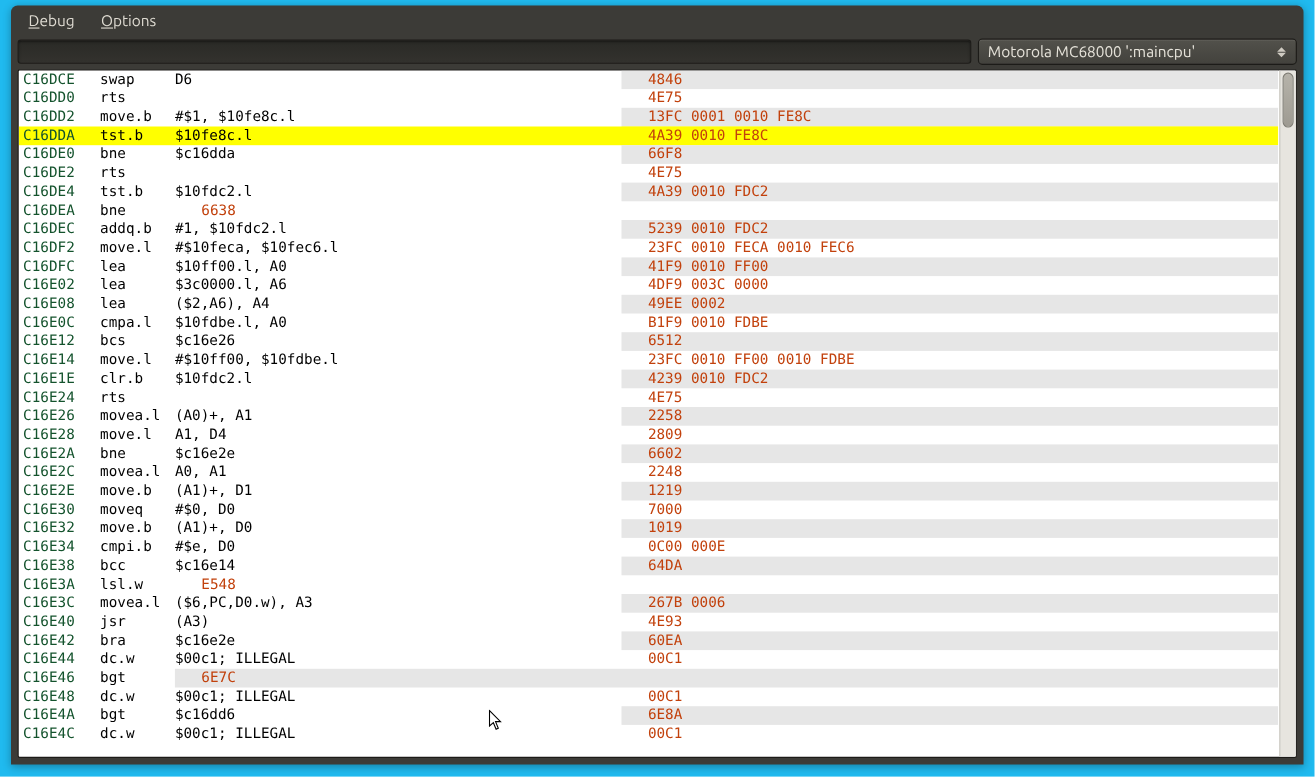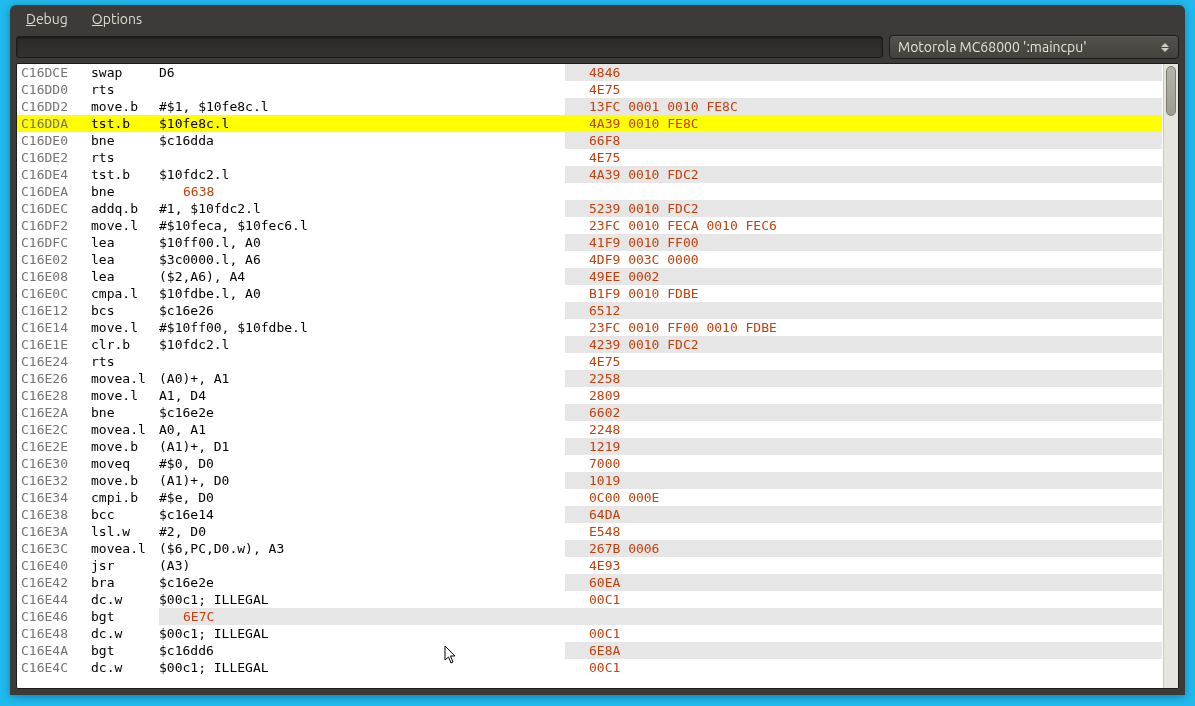--- a/index.html
+++ b/index.html
@@ -119,21 +119,21 @@
     display: flex;
     height: 17px;
     font-family: "DejaVu Sans Mono","Menlo","Consolas",monospace;
     font-size: 13px;
     line-height: 17px;
     white-space: pre;
   }
   .row.alt .cell-hex { background: #e6e6e6; }
   .row.hl { background: #ffff00; align-items: flex-end; }
   .row.hl .cell-hex { background: #ffff00; }
-  .cell-addr { width: 74px; padding-left: 4px; color:#737373; }
+  .cell-addr { width: 74px; padding-left: 4px; color:#14532d; }
   .cell-op   { width: 68px; color:#000;}
   .cell-args { flex: 0 0 406px; color:#000;}
   .cell-hex  { flex: 1; padding-left: 24px; color:#c2410c;}
   .cursor {
     position: absolute;
     width: 16px; height: 20px;
     pointer-events: none;
   }
   .cursor svg { display:block; }
 </style>
@@ -180,21 +180,21 @@
         <div class="row"><span class="cell-addr">C16E24</span><span class="cell-op">rts</span><span class="cell-args"></span><span class="cell-hex">4E75</span></div>
         <div class="row alt"><span class="cell-addr">C16E26</span><span class="cell-op">movea.l</span><span class="cell-args">(A0)+, A1</span><span class="cell-hex">2258</span></div>
         <div class="row"><span class="cell-addr">C16E28</span><span class="cell-op">move.l</span><span class="cell-args">A1, D4</span><span class="cell-hex">2809</span></div>
         <div class="row alt"><span class="cell-addr">C16E2A</span><span class="cell-op">bne</span><span class="cell-args">$c16e2e</span><span class="cell-hex">6602</span></div>
         <div class="row"><span class="cell-addr">C16E2C</span><span class="cell-op">movea.l</span><span class="cell-args">A0, A1</span><span class="cell-hex">2248</span></div>
         <div class="row alt"><span class="cell-addr">C16E2E</span><span class="cell-op">move.b</span><span class="cell-args">(A1)+, D1</span><span class="cell-hex">1219</span></div>
         <div class="row"><span class="cell-addr">C16E30</span><span class="cell-op">moveq</span><span class="cell-args">#$0, D0</span><span class="cell-hex">7000</span></div>
         <div class="row alt"><span class="cell-addr">C16E32</span><span class="cell-op">move.b</span><span class="cell-args">(A1)+, D0</span><span class="cell-hex">1019</span></div>
         <div class="row"><span class="cell-addr">C16E34</span><span class="cell-op">cmpi.b</span><span class="cell-args">#$e, D0</span><span class="cell-hex">0C00 000E</span></div>
         <div class="row alt"><span class="cell-addr">C16E38</span><span class="cell-op">bcc</span><span class="cell-args">$c16e14</span><span class="cell-hex">64DA</span></div>
-        <div class="row"><span class="cell-addr">C16E3A</span><span class="cell-op">lsl.w</span><span class="cell-args">#2, D0</span><span class="cell-hex">E548</span></div>
+        <div class="row"><span class="cell-addr">C16E3A</span><span class="cell-op">lsl.w</span><span class="cell-hex">E548</span></div>
         <div class="row alt"><span class="cell-addr">C16E3C</span><span class="cell-op">movea.l</span><span class="cell-args">($6,PC,D0.w), A3</span><span class="cell-hex">267B 0006</span></div>
         <div class="row"><span class="cell-addr">C16E40</span><span class="cell-op">jsr</span><span class="cell-args">(A3)</span><span class="cell-hex">4E93</span></div>
         <div class="row alt"><span class="cell-addr">C16E42</span><span class="cell-op">bra</span><span class="cell-args">$c16e2e</span><span class="cell-hex">60EA</span></div>
         <div class="row"><span class="cell-addr">C16E44</span><span class="cell-op">dc.w</span><span class="cell-args">$00c1; ILLEGAL</span><span class="cell-hex">00C1</span></div>
         <div class="row alt"><span class="cell-addr">C16E46</span><span class="cell-op">bgt</span><span class="cell-hex">6E7C</span></div>
         <div class="row"><span class="cell-addr">C16E48</span><span class="cell-op">dc.w</span><span class="cell-args">$00c1; ILLEGAL</span><span class="cell-hex">00C1</span></div>
         <div class="row alt"><span class="cell-addr">C16E4A</span><span class="cell-op">bgt</span><span class="cell-args">$c16dd6</span><span class="cell-hex">6E8A</span></div>
         <div class="row"><span class="cell-addr">C16E4C</span><span class="cell-op">dc.w</span><span class="cell-args">$00c1; ILLEGAL</span><span class="cell-hex">00C1</span></div>
       </div>
     <div class="scrollbar">

